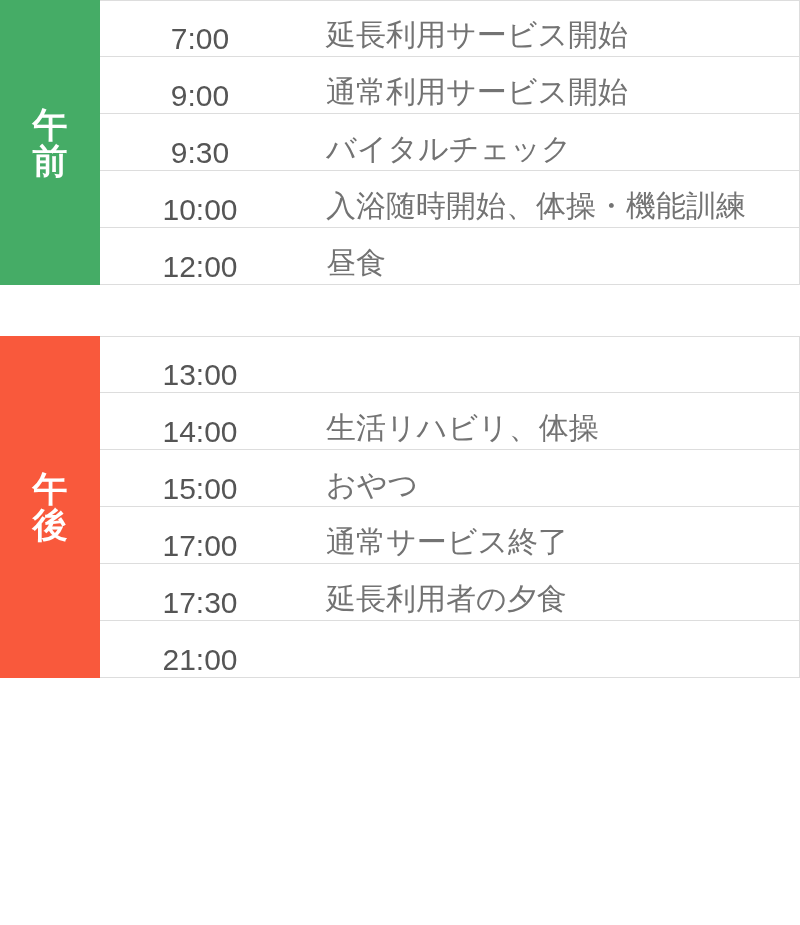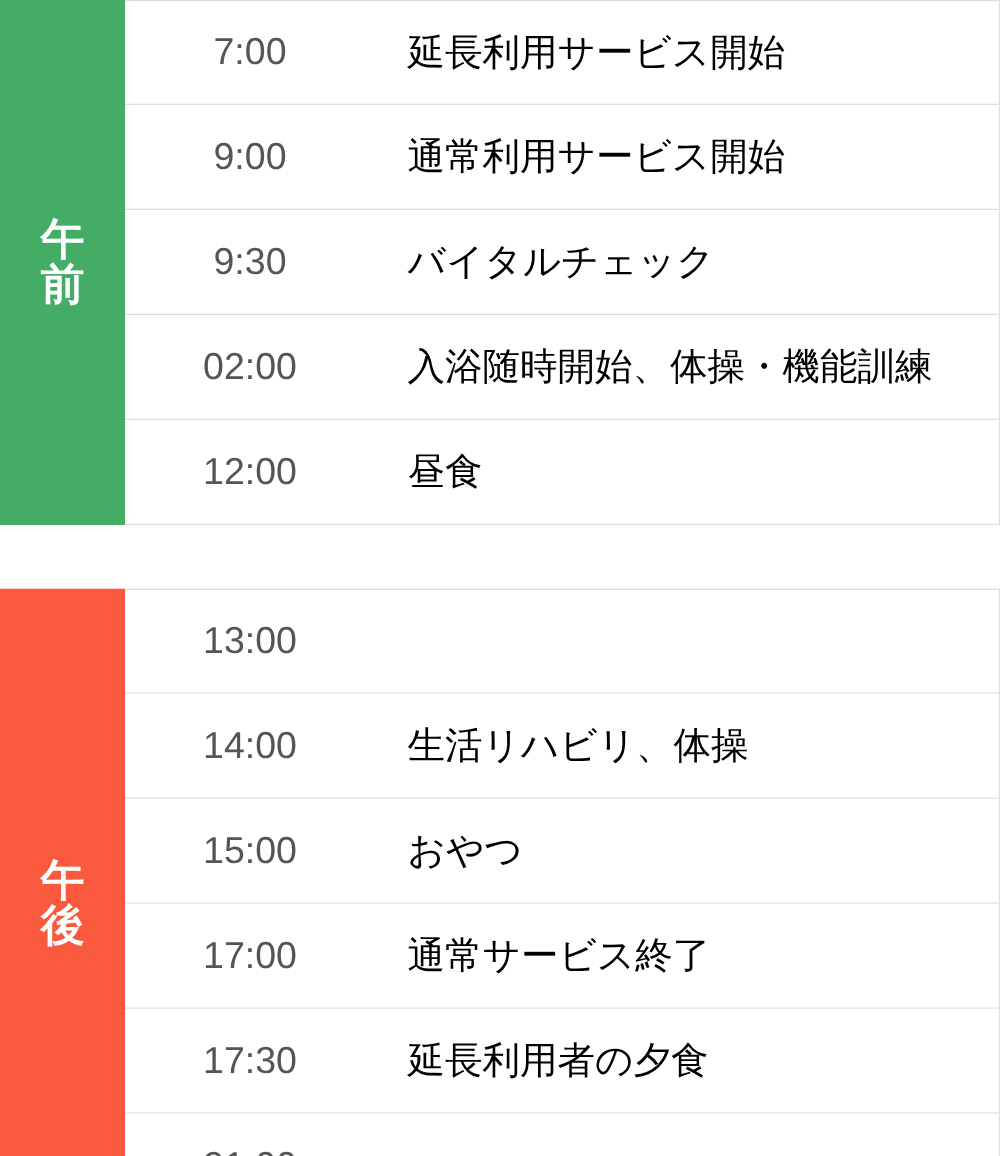--- a/index.html
+++ b/index.html
@@ -53,24 +53,24 @@
   }
 
   .period-rows {
     flex: 1 1 auto;
     display: flex;
     flex-direction: column;
     border-right: 1px solid #dddddd;
   }
 
   .row {
-    height: 84px;
+    height: 57px;
     display: flex;
     flex-direction: row;
-    align-items: center;
+    align-items: flex-end;
     border-bottom: 1px solid #dddddd;
     box-sizing: border-box;
     background: #ffffff;
   }
   .row:first-child {
     border-top: 1px solid #dddddd;
   }
 
   .row-time {
     width: 222px;
@@ -80,21 +80,21 @@
     font-size: 30px;
     color: #555555;
     padding-right: 22px;
     box-sizing: border-box;
     white-space: nowrap;
   }
 
   .row-activity {
     flex: 1 1 auto;
     font-size: 30px;
-    color: #000000;
+    color: #737373;
     padding-left: 4px;
     white-space: nowrap;
     overflow: hidden;
   }
 
   
   .period-gap {
     height: 51px;
     background: #ffffff;
     width: 800px;
@@ -121,21 +121,21 @@
         <div class="row-time">9:00</div>
         <div class="row-activity">通常利用サービス開始</div>
       </div>
 
       <div class="row">
         <div class="row-time">9:30</div>
         <div class="row-activity">バイタルチェック</div>
       </div>
 
       <div class="row">
-        <div class="row-time">02:00</div>
+        <div class="row-time">10:00</div>
         <div class="row-activity">入浴随時開始、体操・機能訓練</div>
       </div>
 
       <div class="row">
         <div class="row-time">12:00</div>
         <div class="row-activity">昼食</div>
       </div>
 
     </div>
   </section>

